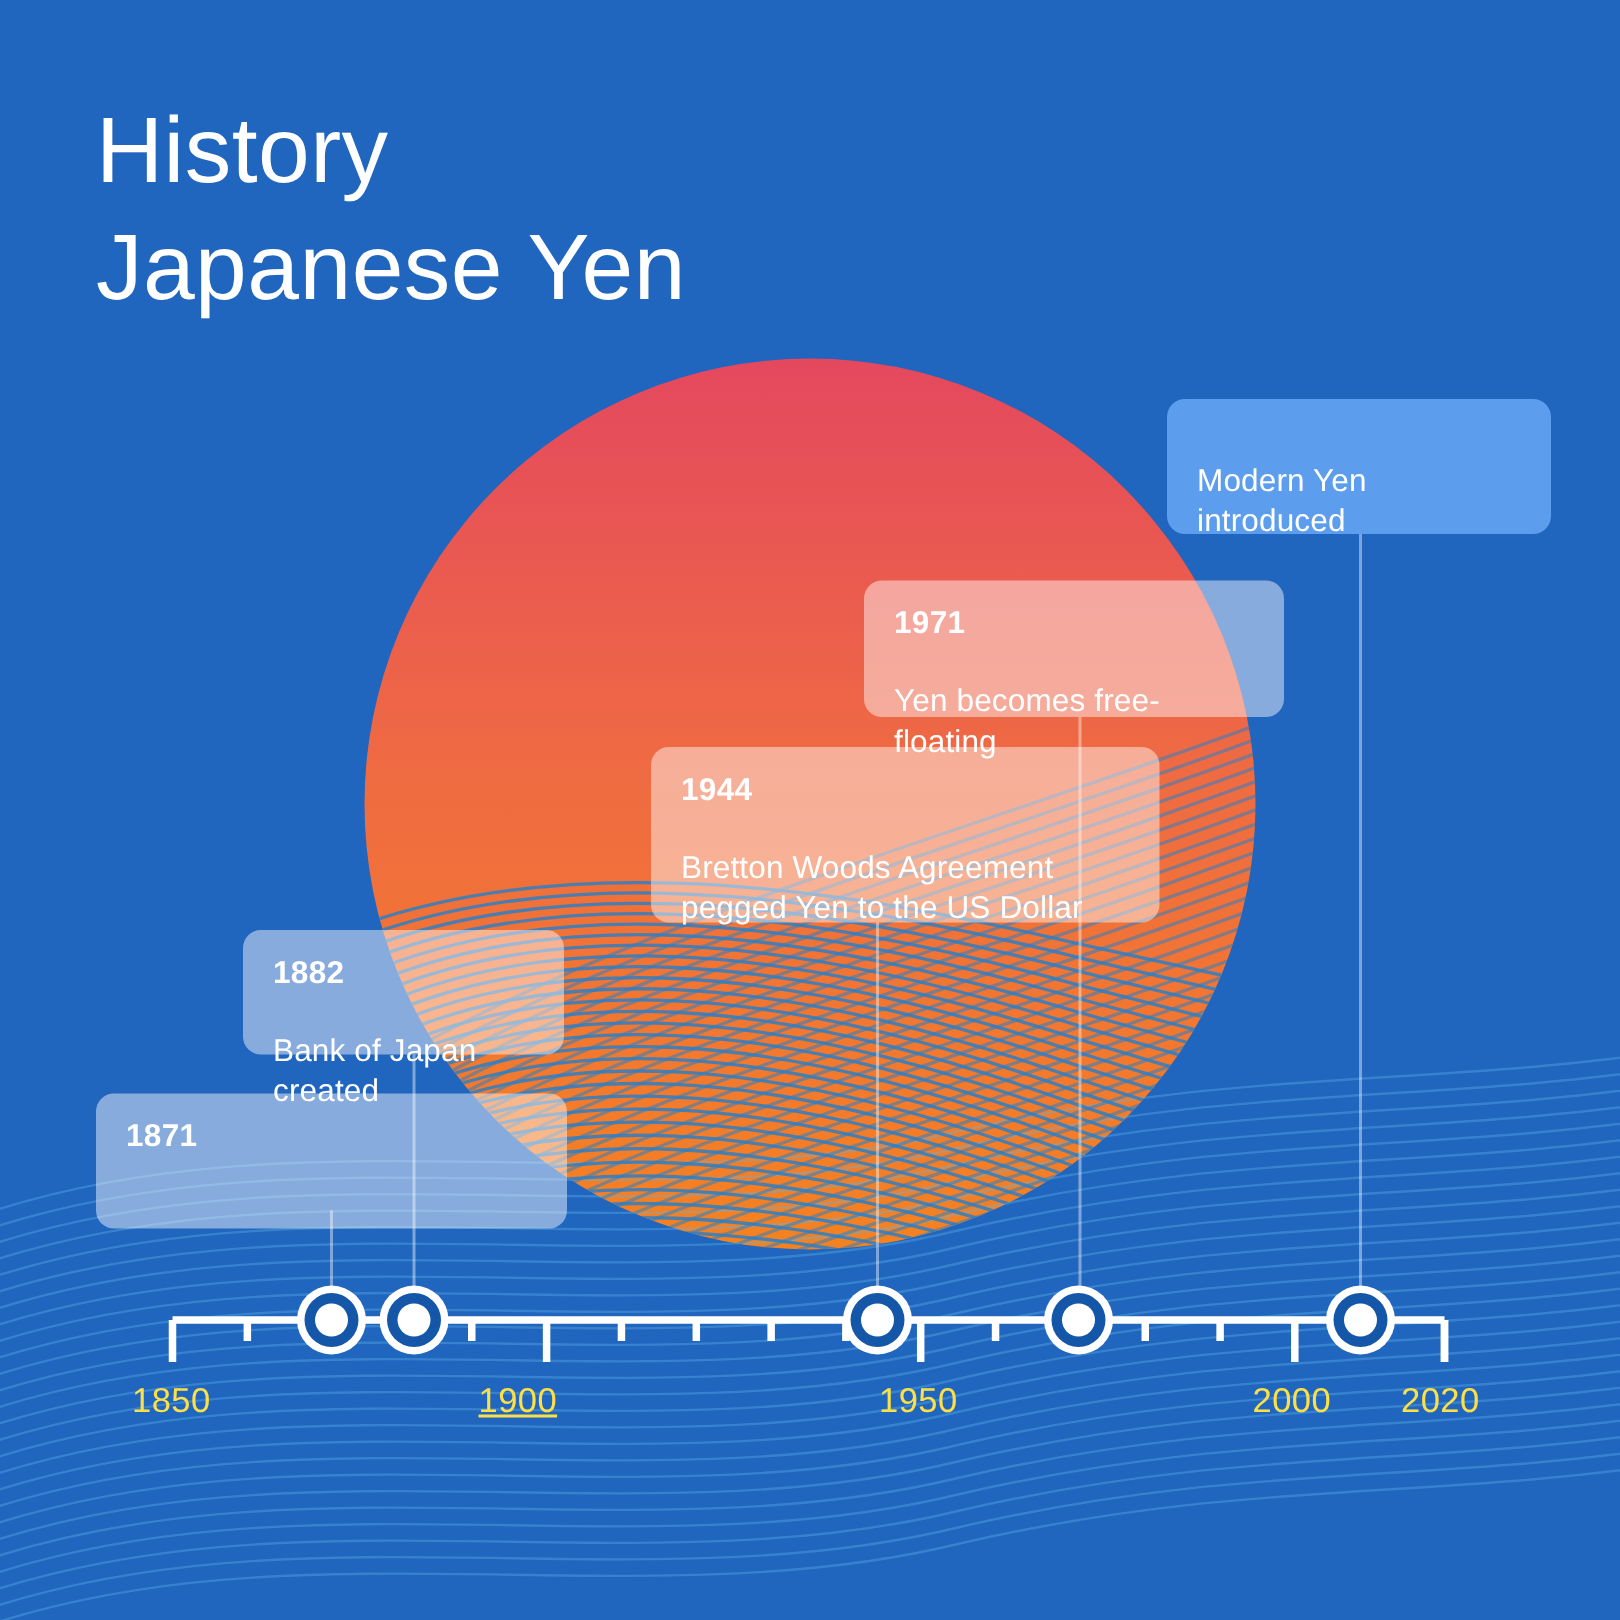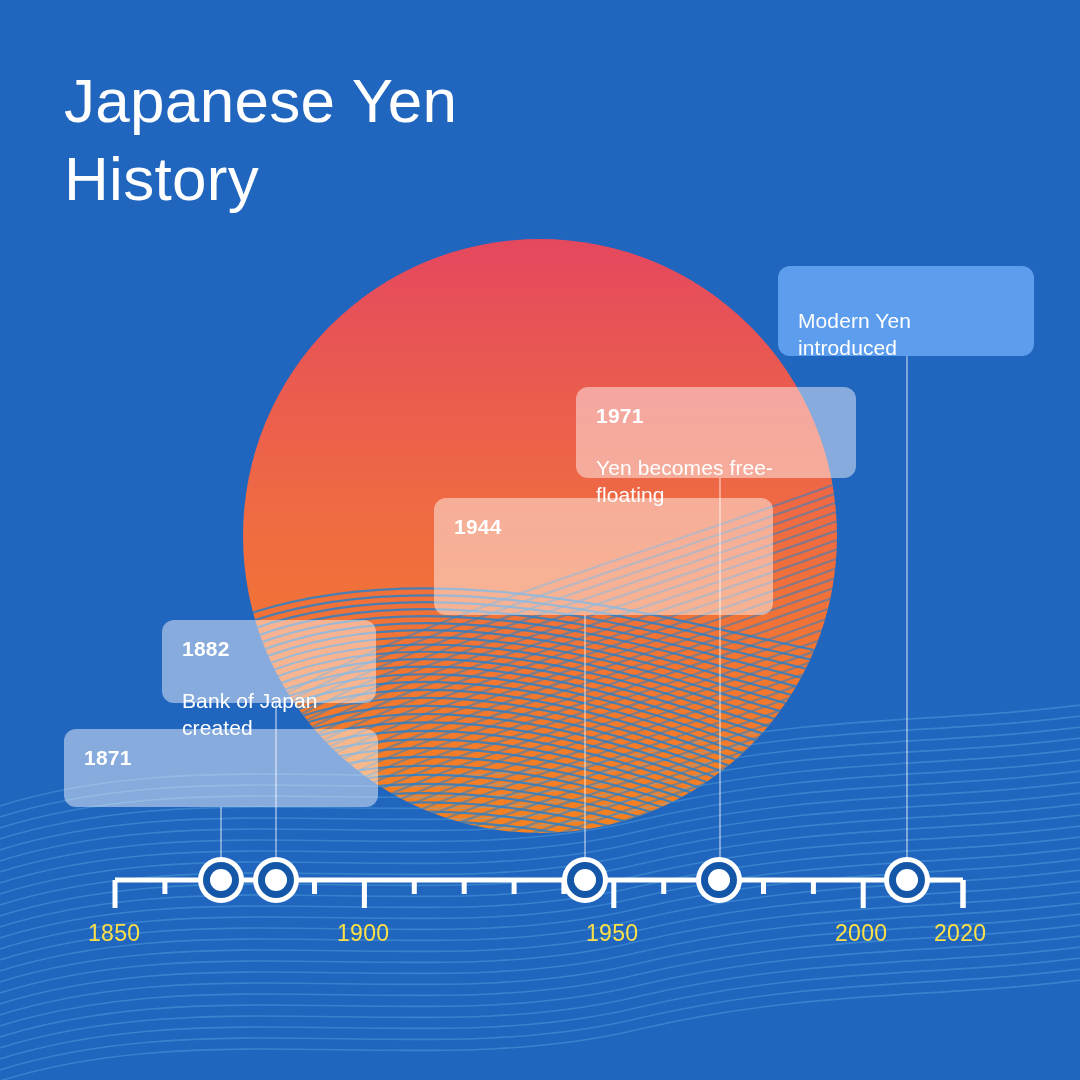--- a/index.html
+++ b/index.html
@@ -34,21 +34,21 @@
   }
   .card .dsc{
     display:block;font-size:21px;font-weight:400;line-height:27px;
     letter-spacing:0.1px;white-space:pre-line;margin-top:25px;
   }
   
   .card.wash{background:rgba(255,255,255,0.46);}
   
   .card.blue{background:#5C9DEE;}
 
-  #card-1871{left:64px;  top:729px; width:314px; height:78px;}
+  #card-1871{left:64px;  top:729px; width:314px; height:90px;}
   #card-1882{left:162px; top:620px; width:214px; height:83px;}
   #card-1944{left:434px; top:498px; width:339px; height:117px;}
   #card-1971{left:576px; top:387px; width:280px; height:91px;}
   #card-2009{left:778px; top:266px; width:256px; height:90px;}
 
   
   .connector{
     position:absolute;width:2px;background:rgba(255,255,255,0.42);
   }
 
@@ -344,41 +344,43 @@
         <path d="M 240 973.8
                C 420 863.8, 640 813.8, 900 713.8" stroke-opacity="0.55"></path>
         <path d="M 240 983.2
                C 420 873.2, 640 823.2, 900 723.2" stroke-opacity="0.55"></path>
         <path d="M 240 992.6
                C 420 882.6, 640 832.6, 900 732.6" stroke-opacity="0.55"></path>
       </g>
   </svg>
 
   <div id="title">
+    <span class="ln">History</span>
     <span class="ln">Japanese Yen</span>
-    <span class="ln">History</span>
   </div>
 
   <div class="connector" style="left:220px;top:807px;height:60px;"></div>
   <div class="connector" style="left:275px;top:703px;height:164px;"></div>
   <div class="connector" style="left:584px;top:615px;height:252px;"></div>
   <div class="connector" style="left:719px;top:478px;height:389px;"></div>
   <div class="connector" style="left:906px;top:356px;height:511px;"></div>
 
   <div class="card wash" id="card-1871">
     <span class="yr">1871</span>
   </div>
 
   <div class="card wash" id="card-1882">
     <span class="yr">1882</span>
     <span class="dsc">Bank of Japan created</span>
   </div>
 
   <div class="card wash" id="card-1944">
     <span class="yr">1944</span>
+    <span class="dsc">Bretton Woods Agreement
+pegged Yen to the US Dollar</span>
   </div>
 
   <div class="card wash" id="card-1971">
     <span class="yr">1971</span>
     <span class="dsc">Yen becomes free-floating</span>
   </div>
 
   <div class="card blue" id="card-2009">
     <span class="dsc">Modern Yen introduced</span>
   </div>
@@ -423,18 +425,18 @@
   <div class="marker" style="left:696px;top:857px;">
     <div class="gap"></div>
     <div class="dot"></div>
   </div>
   <div class="marker" style="left:884px;top:857px;">
     <div class="gap"></div>
     <div class="dot"></div>
   </div>
 
   <div class="axis-label" style="left:88px;top:920px;">1850</div>
-  <div class="axis-label" style="left:337px;top:920px;">1900</div>
+  <div class="axis-label" style="left:319px;top:920px;text-decoration:underline;">1900</div>
   <div class="axis-label" style="left:586px;top:920px;">1950</div>
   <div class="axis-label" style="left:835px;top:920px;">2000</div>
   <div class="axis-label" style="left:934px;top:920px;">2020</div>
 
 </div>
 
 </body></html>

